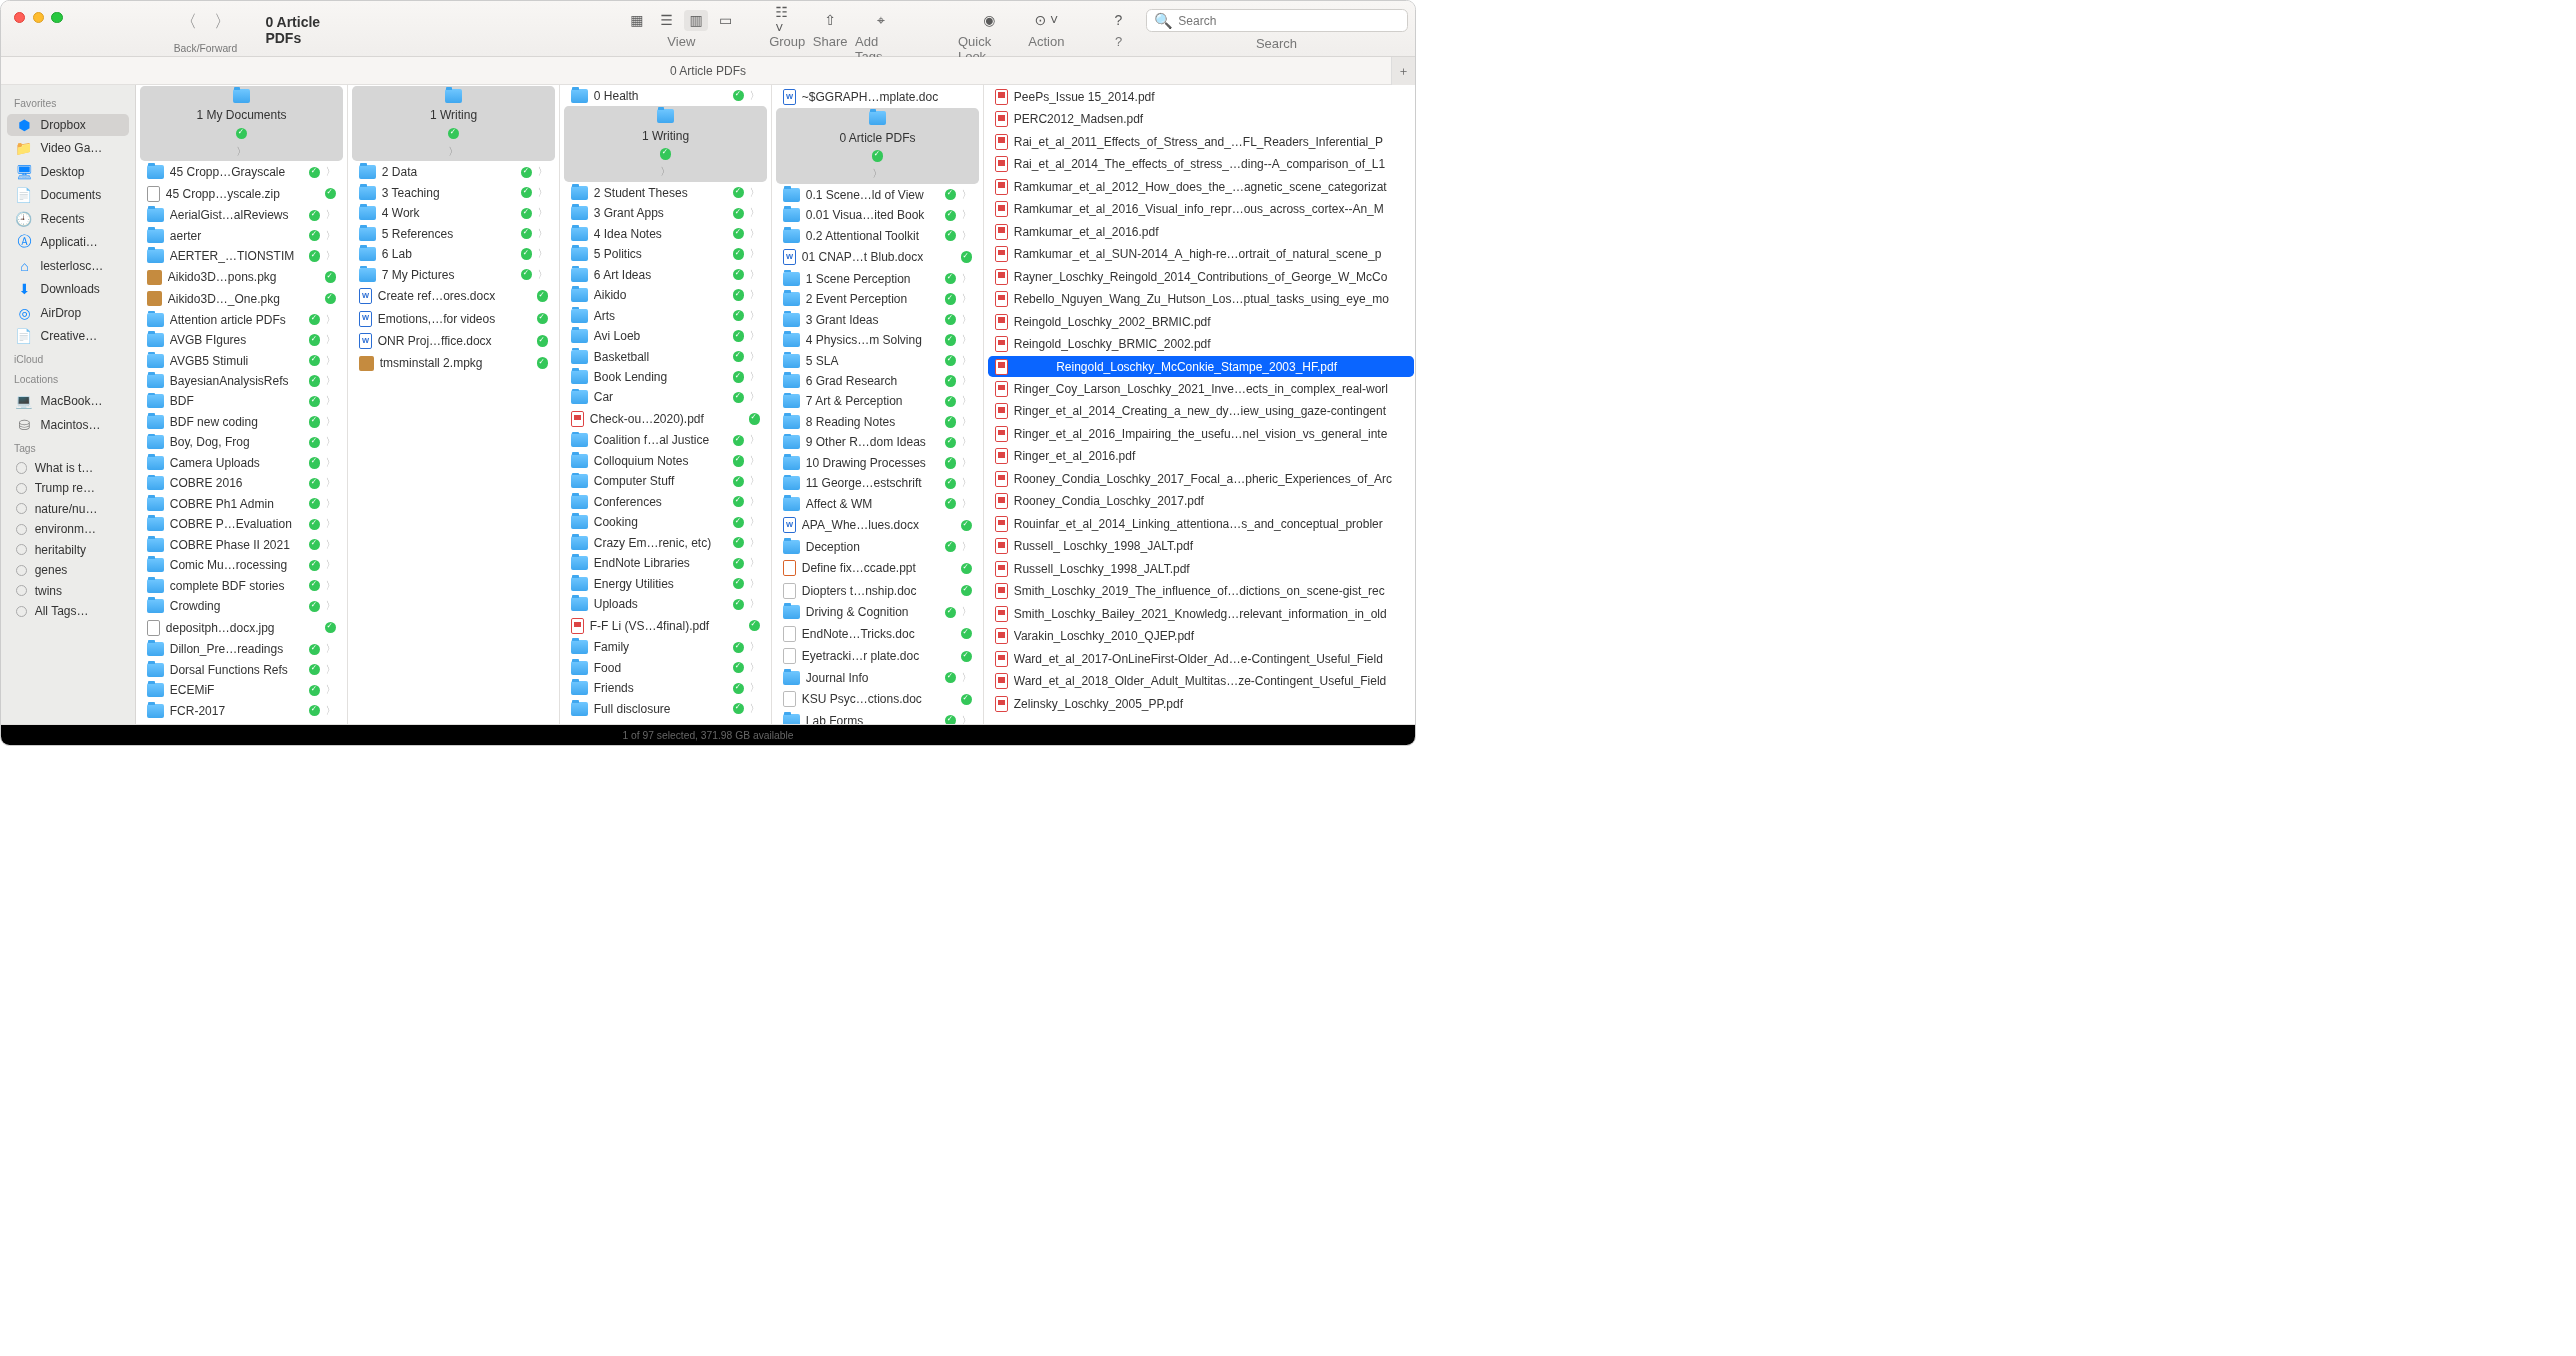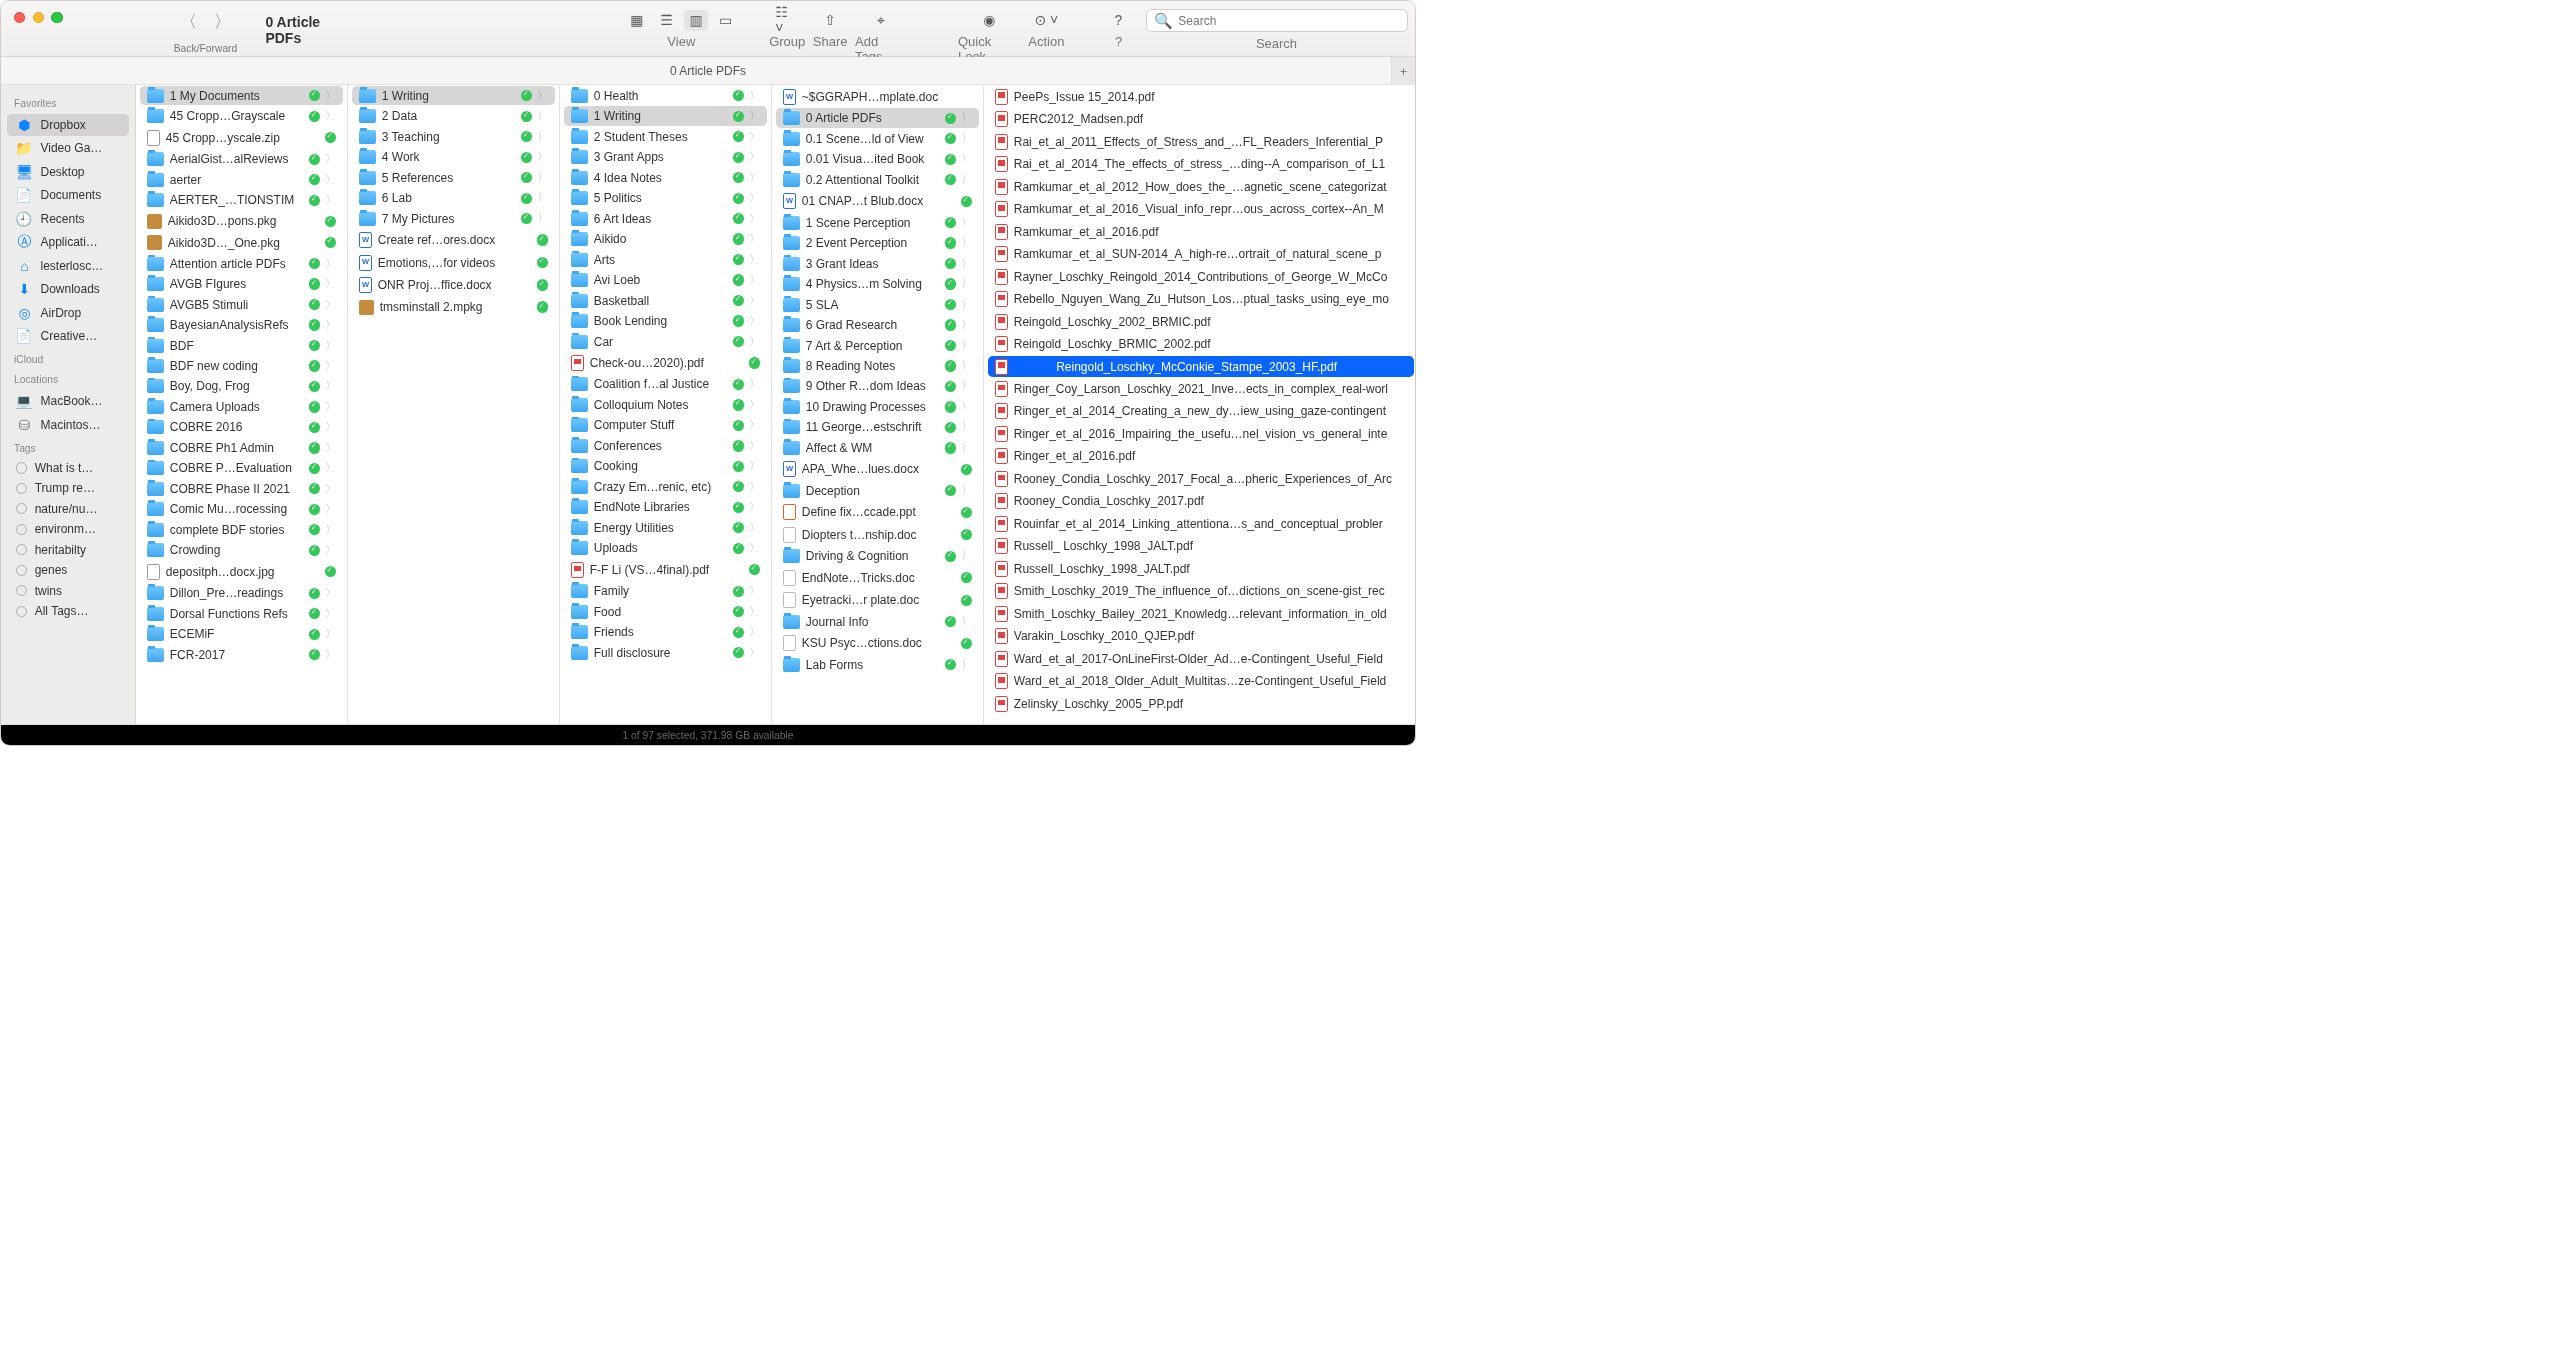--- a/index.html
+++ b/index.html
@@ -29,21 +29,21 @@
 .sidebar { width: 135px; background: #ececea; border-right: 0.9px solid #d8d6d4; padding: 7.5px 0; overflow-y: auto; font-size: 12px; }
 .sb-head { font-size: 10.3px; font-weight: 400; color: #888; padding: 5.6px 13px 3.7px; }
 .sb-item { display: flex; align-items: center; gap: 7.5px; padding: 2.8px 9.4px; margin: 0.9px 5.6px; border-radius: 4.7px; color: #333; cursor: default; }
 .sb-item.sel { background: #d5d3d1; }
 .sb-icon { width: 17px; height: 17px; display: flex; align-items: center; justify-content: center; color: #0a84ff; font-size: 14px; }
 .sb-icon.gray { color: #777; }
 .columns { flex: 1; display: flex; overflow-x: auto; background: #fff; }
 .col { width: 212px; border-right: 0.9px solid #e2e0de; overflow-y: auto; flex-shrink: 0; }
 .col.wide { width: 435px; }
 .row { display: flex; align-items: center; gap: 5.6px; padding: 2.8px 7.5px; font-size: 12px; color: #333; margin: 0.9px 3.7px; border-radius: 4.7px; cursor: default; white-space: nowrap; }
-.row.sel { background: #d6d6d6; }
+.row.sel { background: #d6d6d6; flex-direction: column; }
 .row.hsel { background: #0a65ff; color: #fff; gap: 48px; }
 .row .name { flex: 1; overflow: hidden; text-overflow: ellipsis; }
 .row .chev { color: #aaa; font-size: 10.3px; }
 .row.sel .chev { color: #888; }
 .fi { width: 17px; height: 14px; border-radius: 1.9px; flex-shrink: 0; display: inline-block; }
 .fi.folder { background: linear-gradient(#70c7ff, #3fa7ef); position: relative; border-radius: 1.9px; }
 .fi.folder::before { content: ""; position: absolute; top: -1.9px; left: 0.9px; width: 6.6px; height: 2.8px; background: #3fa7ef; border-radius: 0.9px 0.9px 0 0; }
 .fi.pdf { background: #fff; border: 0.9px solid #d44; position: relative; width: 13px; height: 16px; }
 .fi.pdf::after { content: ""; position: absolute; top: 2.8px; left: 1.9px; right: 1.9px; height: 5.6px; background: #d44; }
 .fi.doc { background: #fff; border: 0.9px solid #2a6dd4; width: 13px; height: 16px; position: relative; }

